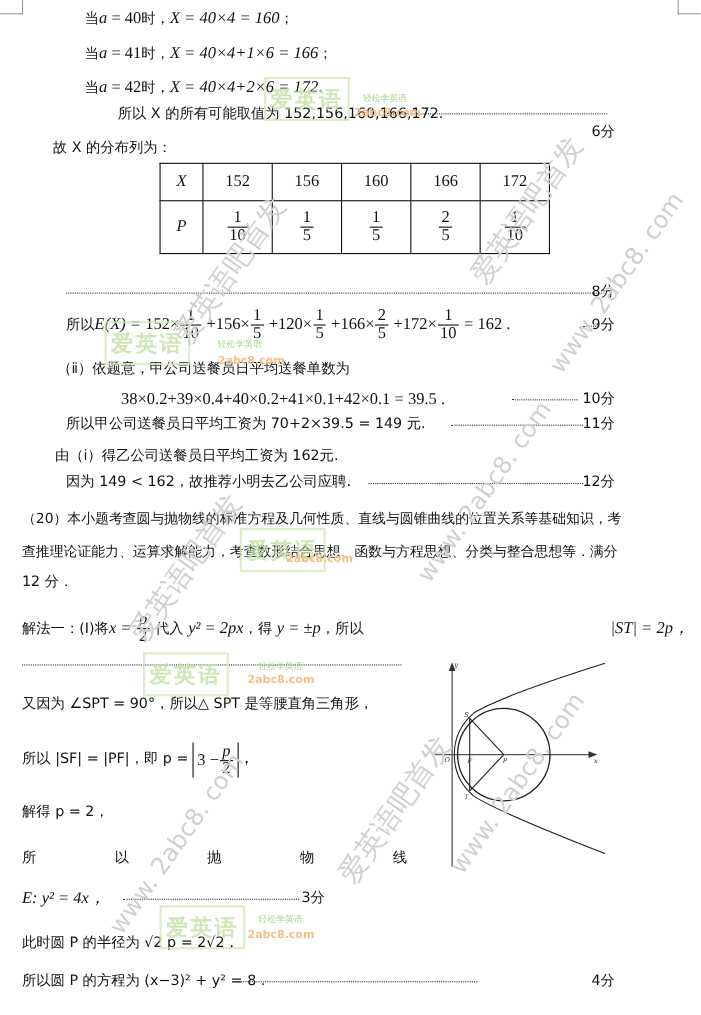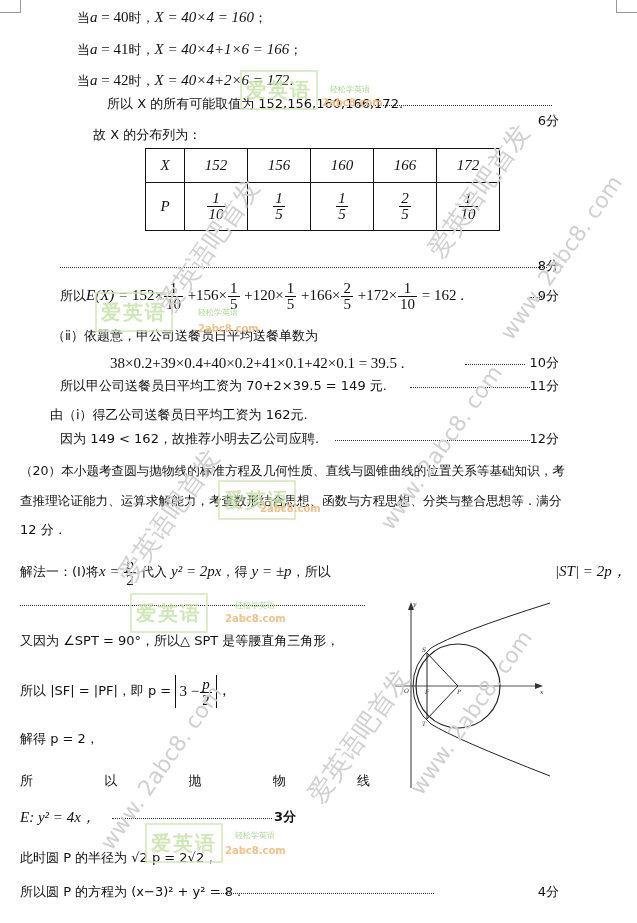--- a/index.html
+++ b/index.html
@@ -9,21 +9,21 @@
   .m{font-family:"Liberation Serif","DejaVu Serif",serif;font-size:15px;}
   .i{font-style:italic;}
   .cn{font-family:"DejaVu Sans","Liberation Sans",sans-serif;font-size:13px;}
   .score{position:absolute;right:78px;white-space:nowrap;}
   .dots{display:inline-block;border-bottom:1px dotted #333;height:1px;vertical-align:middle;}
   .frac{display:inline-block;vertical-align:middle;text-align:center;line-height:15px;margin:0 1px;}
   .frac .n{display:block;border-bottom:1px solid #111;padding:0 2px;}
   .frac .d{display:block;padding:0 2px;}
   table.dist{position:absolute;left:145px;top:148px;border-collapse:collapse;}
   table.dist td{border:1px solid #111;width:62px;height:33px;text-align:center;
-       font-family:"Liberation Serif",serif;font-size:15px;padding:0;font-style:italic;}
+       font-family:"Liberation Serif",serif;font-size:15px;padding:0;}
   table.dist td.hd{width:38px;font-style:italic;}
   table.dist tr:nth-child(2) td{height:47px;}
   .corner{position:absolute;border-color:#999;border-style:solid;width:20px;height:14px;}
   .wm-logo{position:absolute;color:#bfe0a0;font-weight:bold;font-family:"DejaVu Sans",sans-serif;
        letter-spacing:2px;opacity:.75;}
   .wm-logo .box{display:inline-block;border:2px solid #cfe9b5;padding:0 4px;font-size:20px;line-height:36px;}
   .wm-sub{position:absolute;font-size:8px;color:#a8d48a;font-family:Liberation Serif, serif;}
   .wm-url{position:absolute;font-size:10px;color:#f3c08a;font-weight:bold;font-family:"DejaVu Sans",sans-serif;}
   .wm-rot{position:absolute;color:#d0d0d0;font-family:"DejaVu Sans",sans-serif;transform-origin:left top;white-space:nowrap;}
   .abs{position:absolute;}
@@ -45,21 +45,21 @@
 </div>
 
 <div class="ln cn" style="left:60px;top:95px;margin-left:47px;">
   <span>所以 X 的所有可能取值为 152,156,160,166,172.</span>
 </div>
 <div class="ln cn" style="left:352px;top:95px;">
   <span class="dots" style="width:200px;"></span>
 </div>
 <div class="ln cn score" style="top:95px;margin-top:17px;">6分</div>
 
-<div class="ln cn" style="left:48px;top:126px;margin-left:45px;">故 X 的分布列为：</div>
+<div class="ln cn" style="left:48px;top:126px;">故 X 的分布列为：</div>
 
 <table class="dist">
   <tbody>
       <tr>
     <td class="hd">X</td>
     <td>152</td>
     <td>156</td>
     <td>160</td>
     <td>166</td>
     <td>172</td>
@@ -129,21 +129,21 @@
 <div class="ln cn" style="left:20px;top:772px;width:350px;display:flex;justify-content:space-between;">
   <span>所</span>
   <span>以</span>
   <span>抛</span>
   <span>物</span>
   <span>线</span>
 </div>
 
 <div class="ln m i" style="left:20px;top:808px;">E: y² = 4x，</div>
 <div class="ln" style="left:112px;top:808px;"><span class="dots" style="width:160px;"></span></div>
-<div class="ln cn" style="left:274px;top:808px;font-weight:bold;">3分</div>
+<div class="ln cn" style="left:274px;top:808px;">3分</div>
 
 <div class="ln cn" style="left:20px;top:849px;">此时圆 P 的半径为 √2 p = 2√2，</div>
 
 <div class="ln cn" style="left:20px;top:883px;">所以圆 P 的方程为 (x−3)² + y² = 8 .</div>
 <div class="ln" style="left:212px;top:883px;"><span class="dots" style="width:222px;"></span></div>
 <div class="ln cn score" style="top:883px;margin-left:27px;">4分</div>
 
 <svg class="abs" style="left:395px;top:598px;" width="160" height="190" viewBox="0 0 160 190">
 
   <line x1="16" y1="8" x2="16" y2="190" stroke="#555" stroke-width="1.2"></line>

